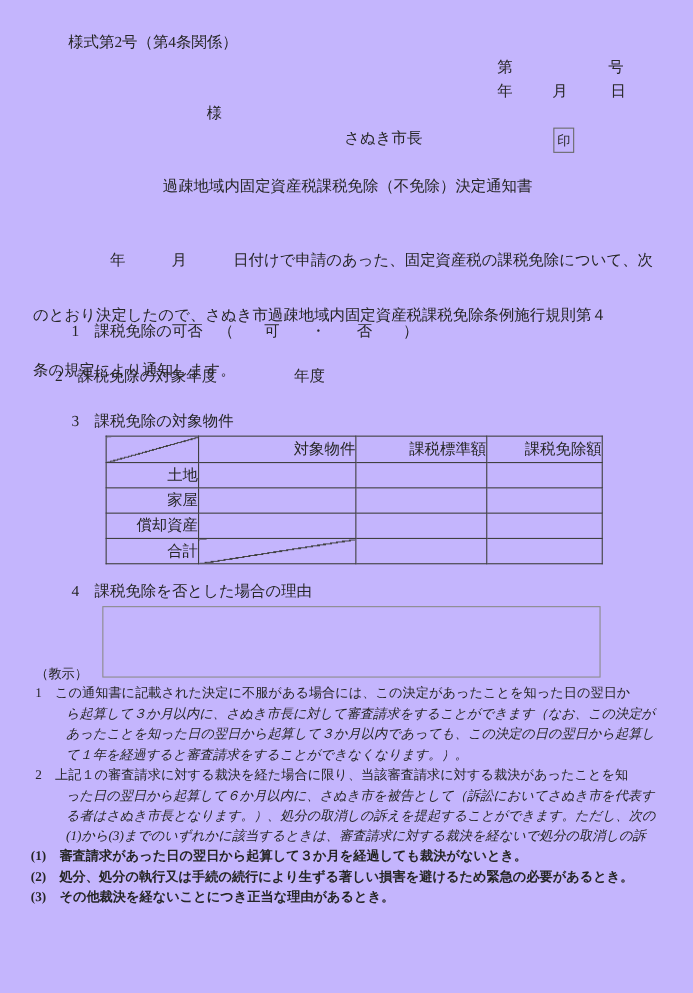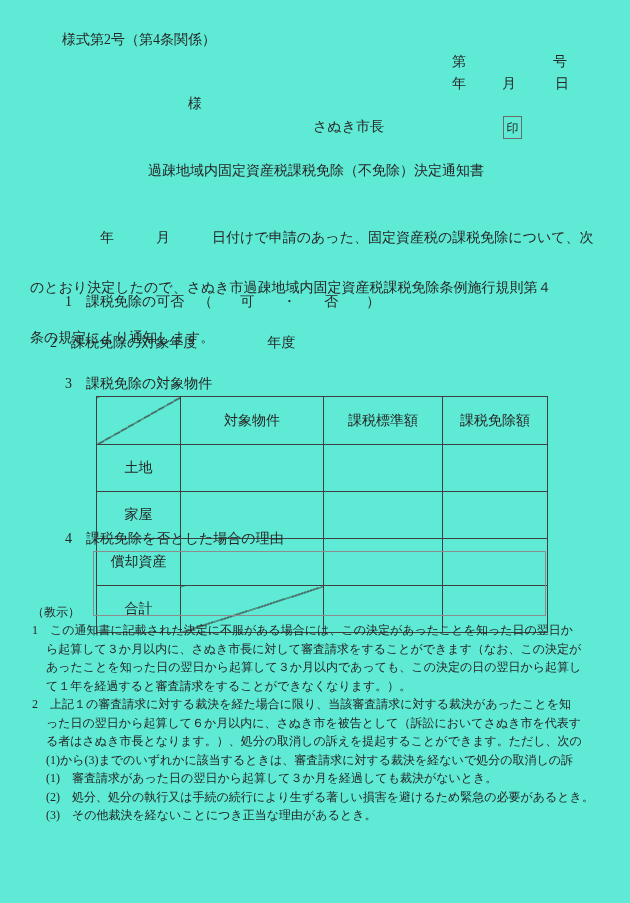--- a/index.html
+++ b/index.html
@@ -1,20 +1,20 @@
 <!DOCTYPE html>
 <html><head>
 <meta charset="utf-8">
 <style>
   html,body{margin:0;padding:0;background:#e8e8e8;}
   .page{
     position:relative;
     width:630px;height:903px;
     margin:0 auto;
-    background:#5eead4;
+    background:#c4b5fd;
     font-family:"Liberation Serif","DejaVu Serif",serif;
     color:#262626;
     font-size:14px;
     overflow:hidden;
   }
   .abs{position:absolute;white-space:pre;line-height:1;}
   .lh22{line-height:22px;white-space:pre;}
   
   #form-number{left:62px;top:33px;}
   #doc-dai{left:452px;top:55px;}
@@ -37,22 +37,22 @@
   #item3{left:65px;top:377px;text-align:right;}
   #item4{left:65px;top:532px;}
   
   #prop-table{
     position:absolute;left:96px;top:396px;
     border-collapse:collapse;table-layout:fixed;width:451px;
     font-size:14px;
   }
   #prop-table th,#prop-table td{
     border:1px solid #404040;
-    text-align:center;vertical-align:middle;
-    padding:12px;font-weight:normal;overflow:hidden;
+    text-align:right;vertical-align:middle;
+    padding:0;font-weight:normal;overflow:hidden;
   }
   #prop-table th{height:23px;}
   #prop-table td{height:22px;}
   .diag{
     background-image:linear-gradient(to bottom right,
       transparent calc(50% - 0.6px),
       #404040 calc(50% - 0.6px),
       #404040 calc(50% + 0.6px),
       transparent calc(50% + 0.6px));
   }
@@ -62,22 +62,22 @@
     border:1px solid #8c8c8c;
   }
   
   #kyoji{
     position:absolute;left:0;top:603px;width:505px;
     font-size:12px;line-height:18.45px;
   }
   #kyoji div{white-space:pre;}
   .k-head{margin-left:32px;}
   .k-first{margin-left:32px;}
-  .k-cont{margin-left:46px;}
-  .k-sub{margin-left:46px;}
+  .k-cont{margin-left:60px;font-style:italic;}
+  .k-sub{margin-left:28px;font-weight:bold;}
 </style>
 </head>
 <body>
 
 <div class="page">
 
   <div class="abs" id="form-number">様式第2号（第4条関係）</div>
   <div class="abs" id="doc-dai">第</div>
   <div class="abs" id="doc-go">号</div>
   <div class="abs" id="date-year">年</div>

